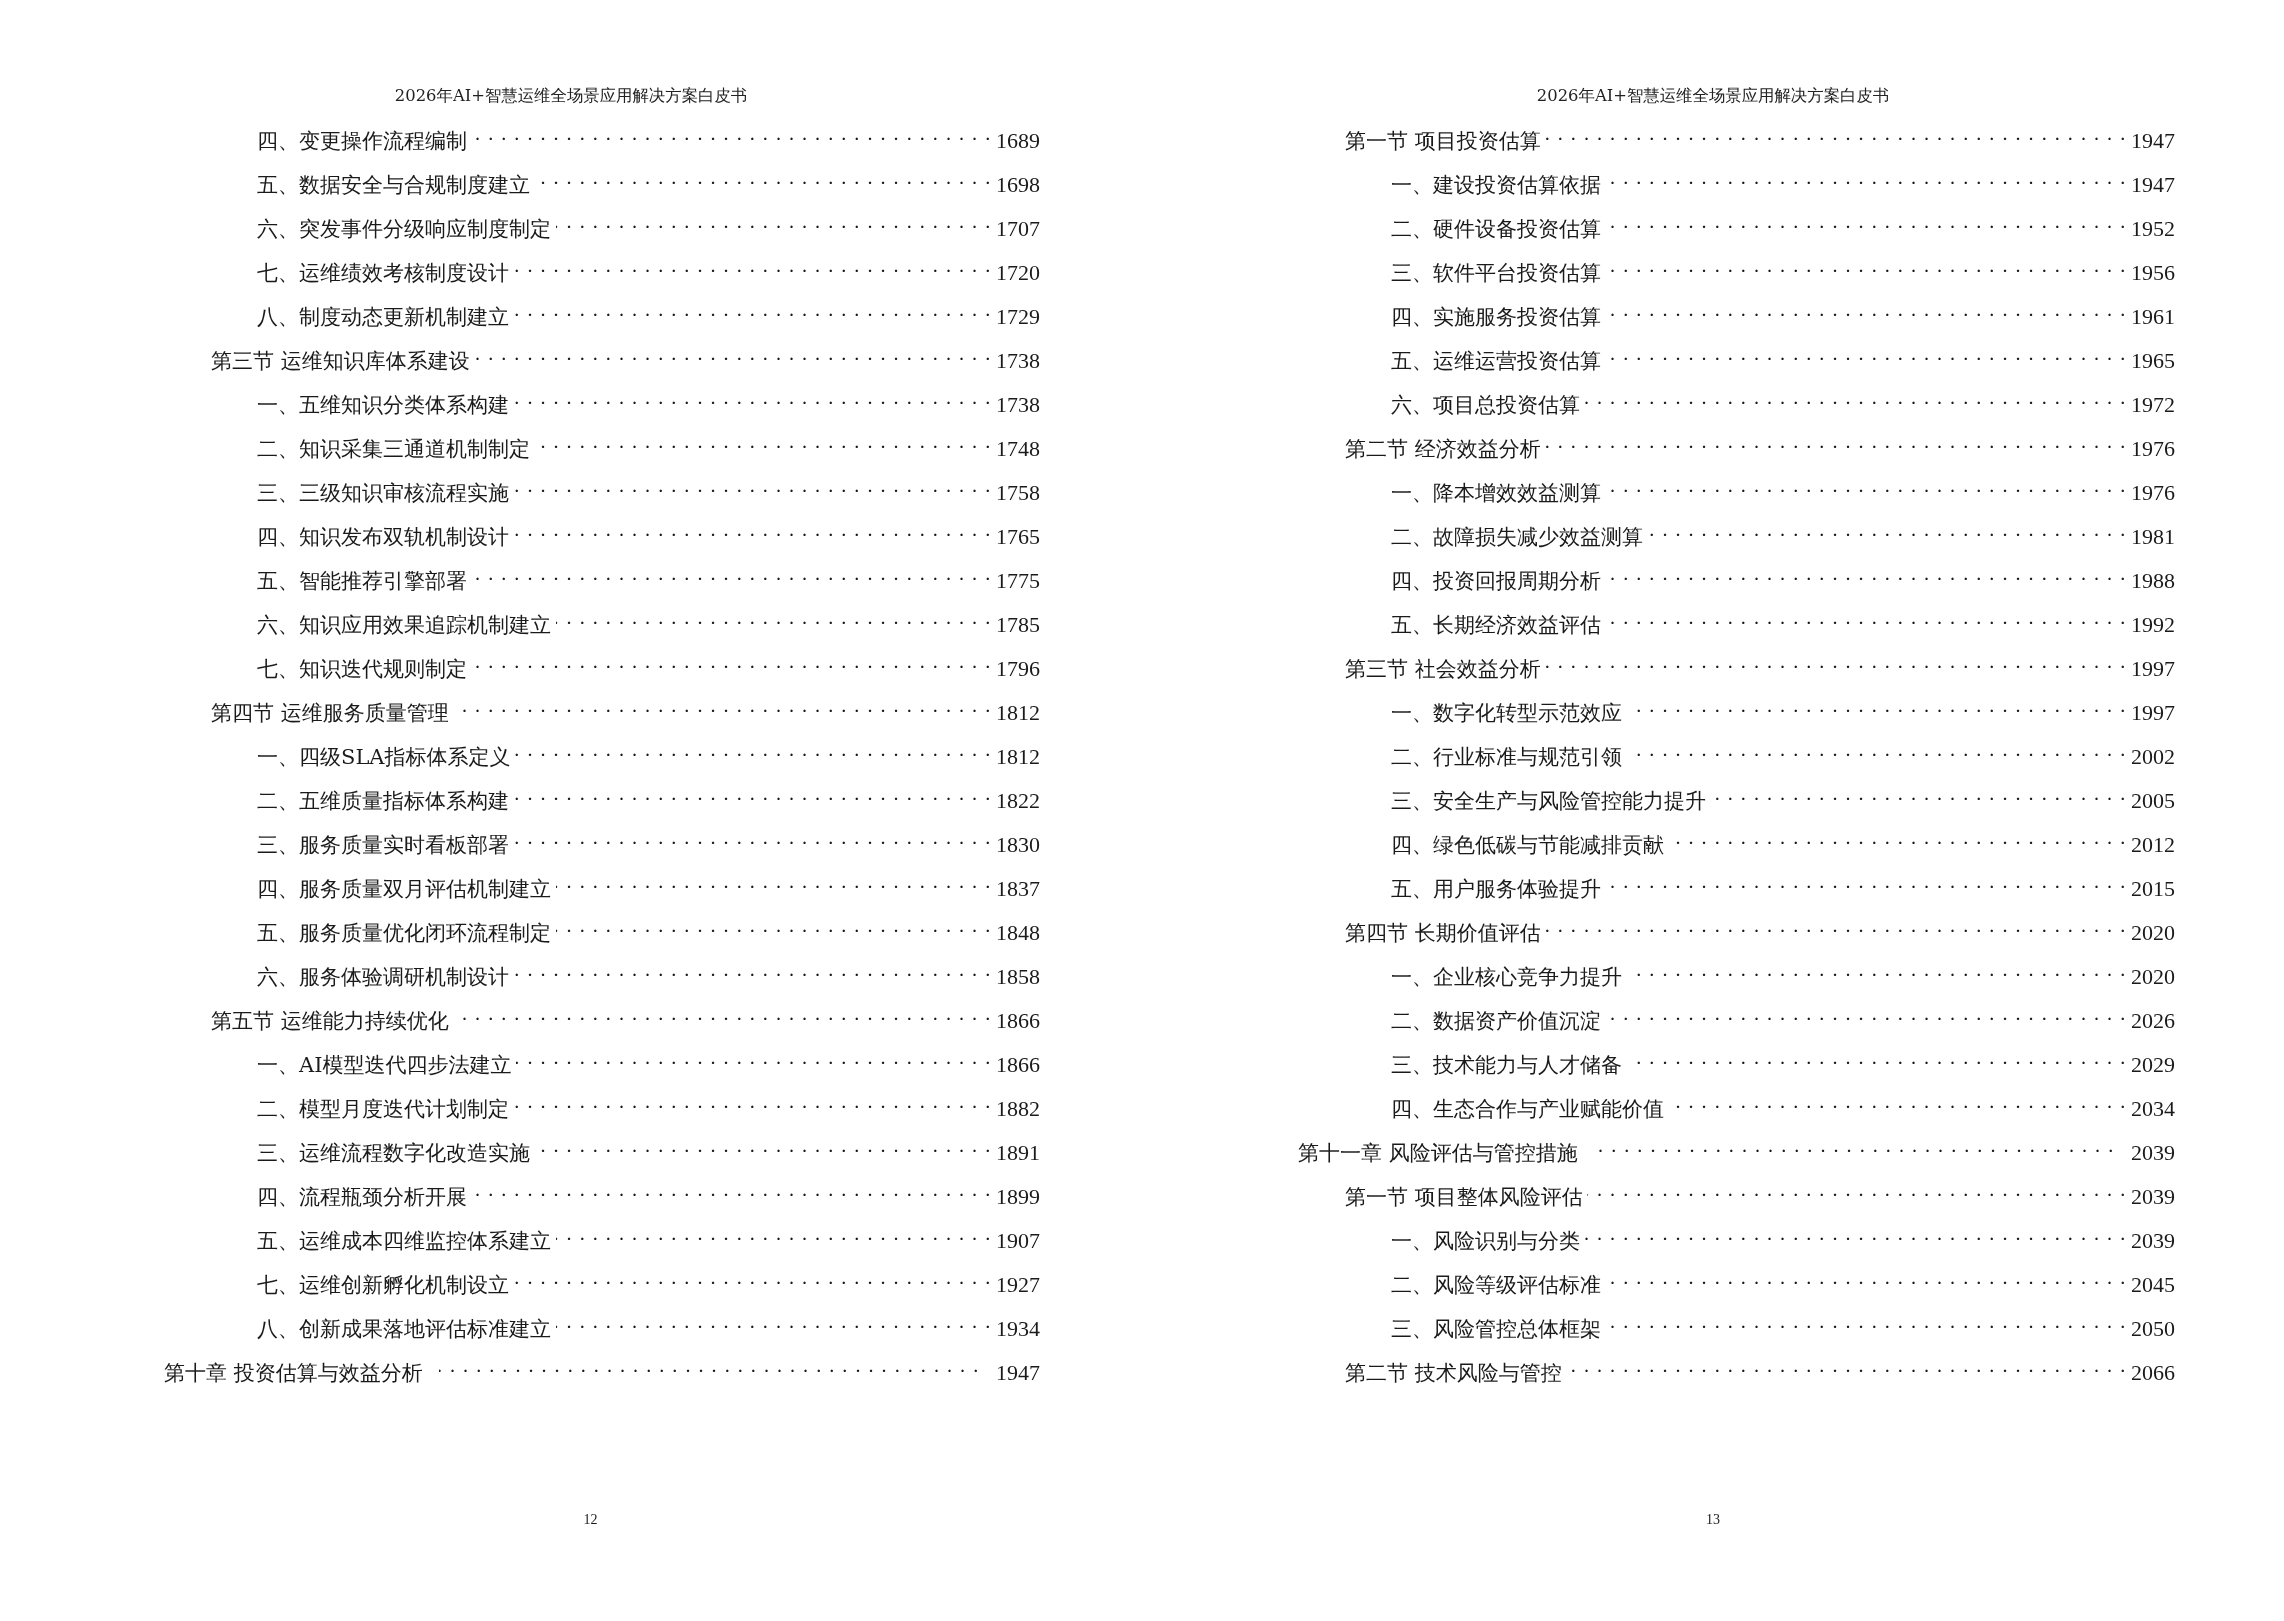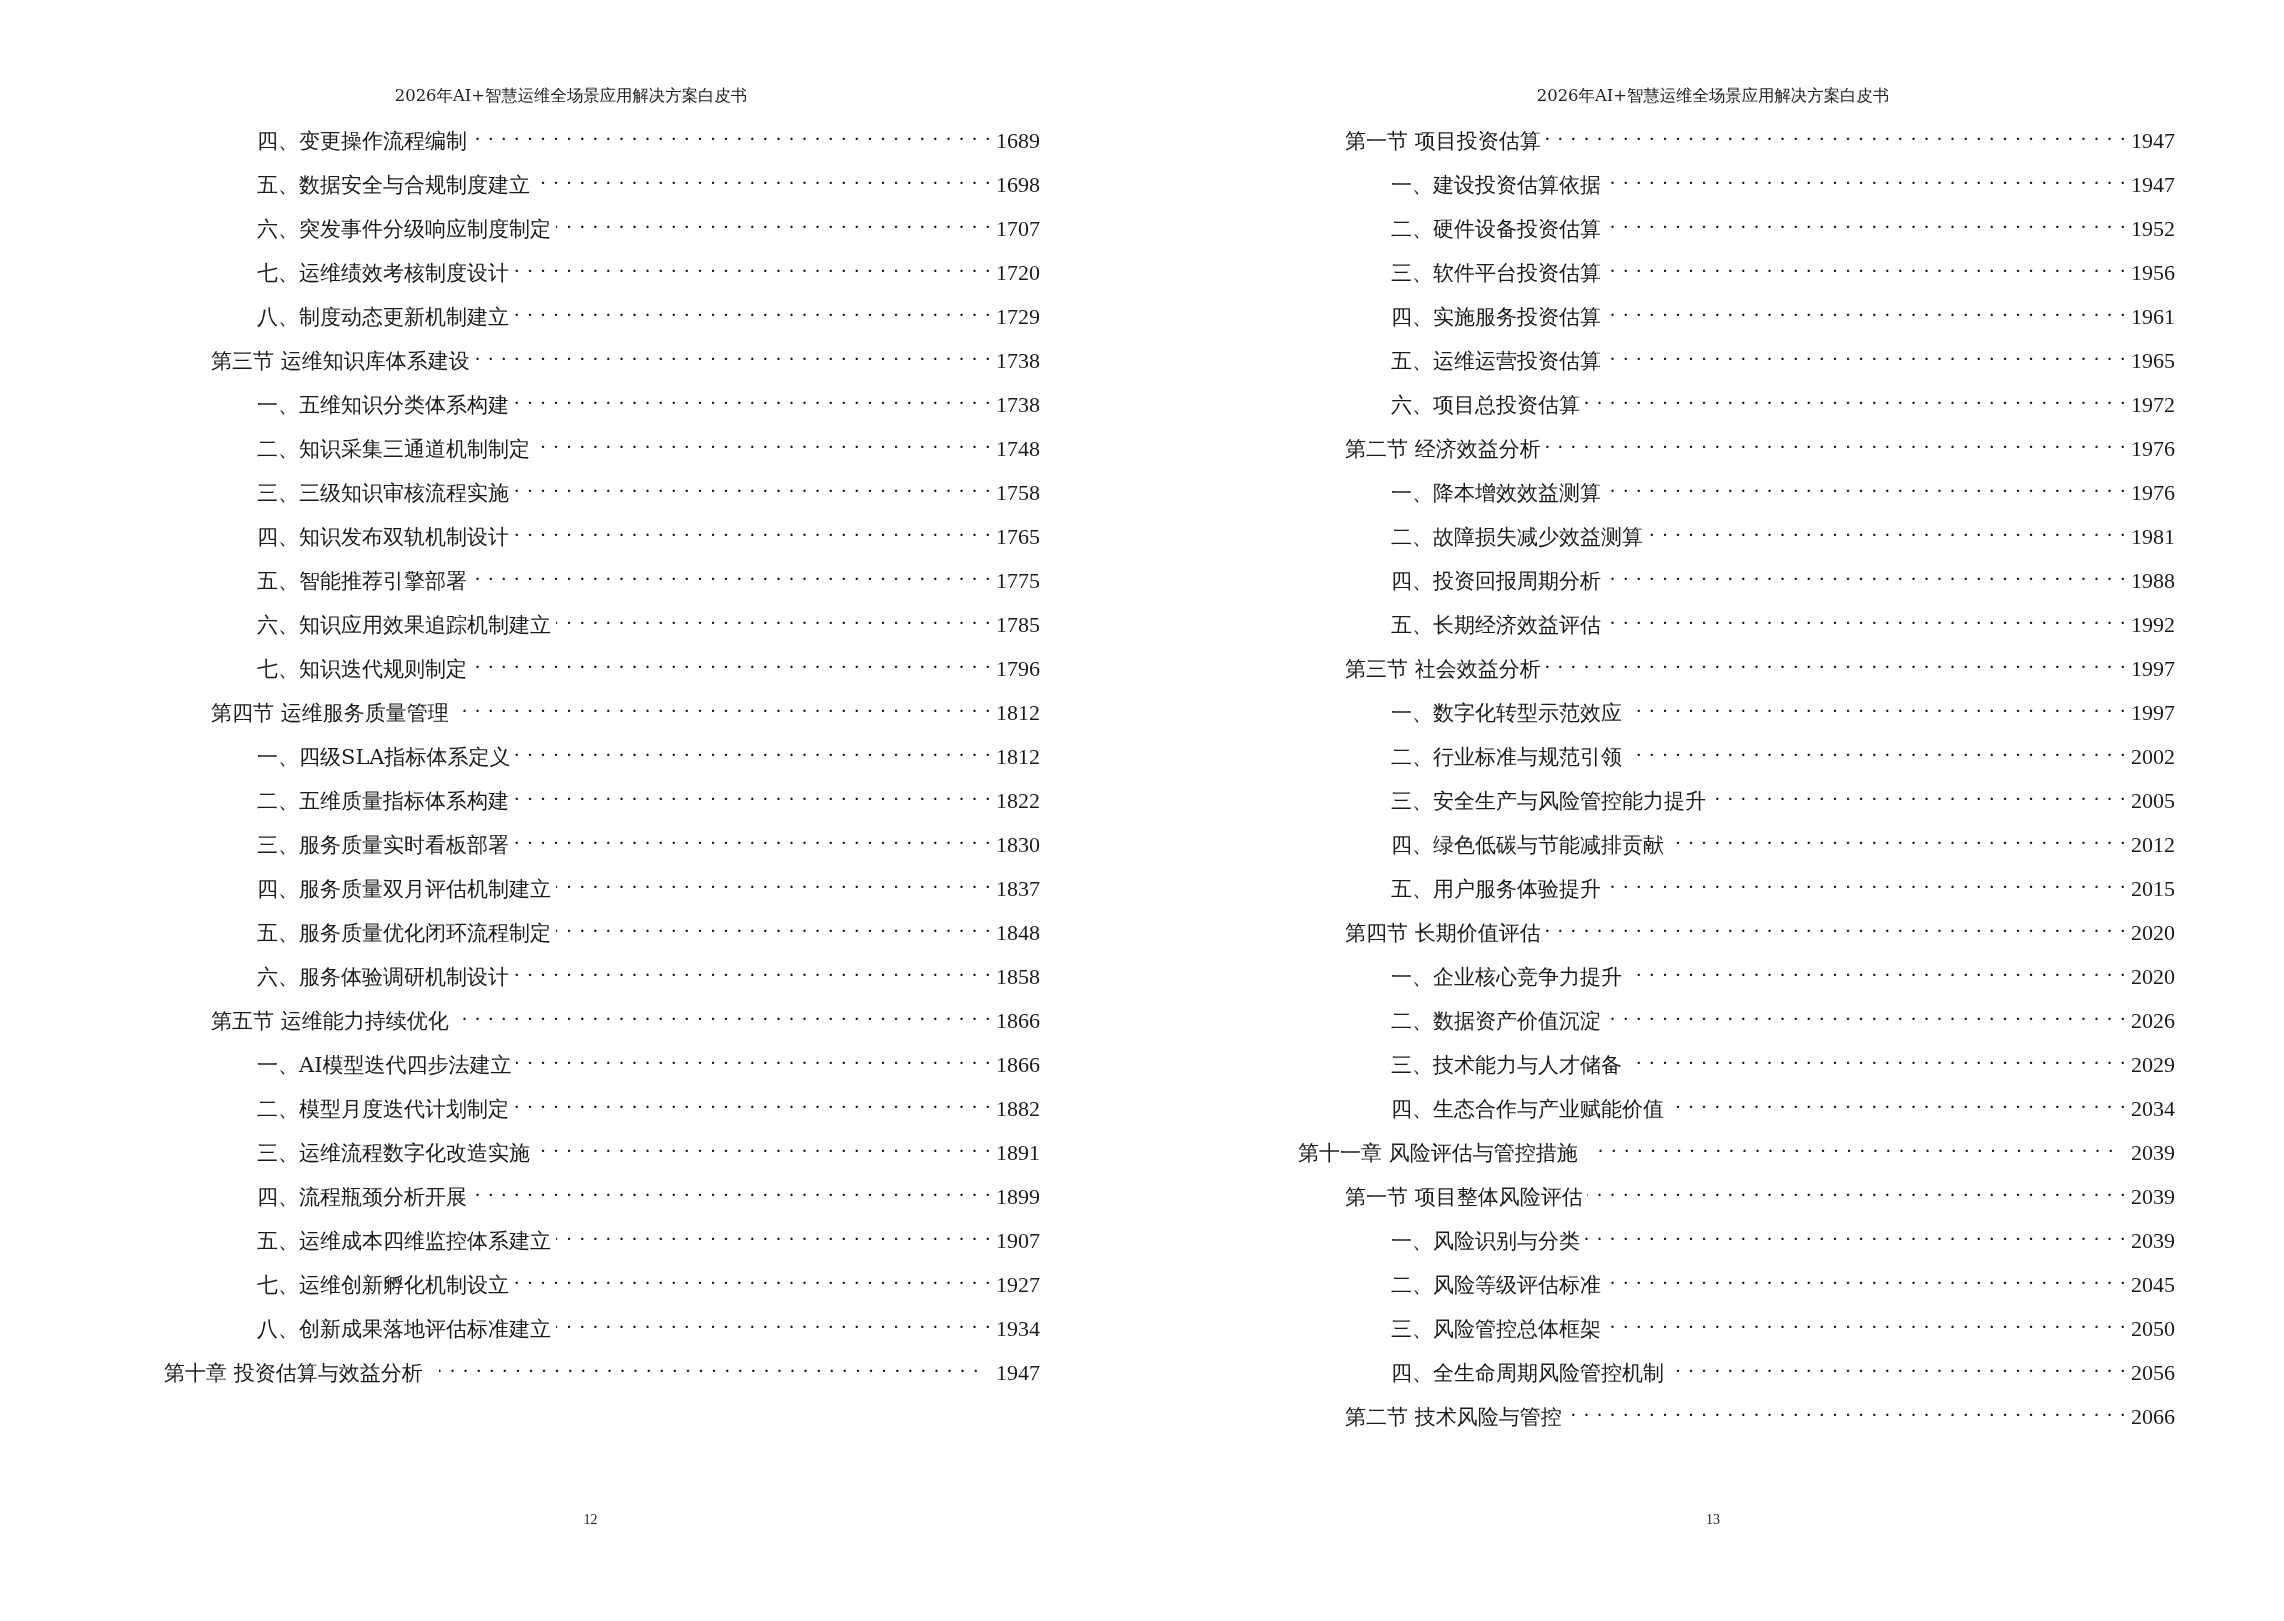--- a/index.html
+++ b/index.html
@@ -319,25 +319,20 @@
       <div class="entry level-item">
         <span class="title">二、风险等级评估标准</span>
         <span class="leader"></span>
         <span class="pg">2045</span>
       </div>
       <div class="entry level-item">
         <span class="title">三、风险管控总体框架</span>
         <span class="leader"></span>
         <span class="pg">2050</span>
       </div>
-      <div class="entry level-item">
-        <span class="title">四、全生命周期风险管控机制</span>
-        <span class="leader"></span>
-        <span class="pg">2056</span>
-      </div>
       <div class="entry level-section">
         <span class="title">第二节 技术风险与管控</span>
         <span class="leader"></span>
         <span class="pg">2066</span>
       </div>
     </div>
   <div class="footer">13</div>
 </div>
 
 

